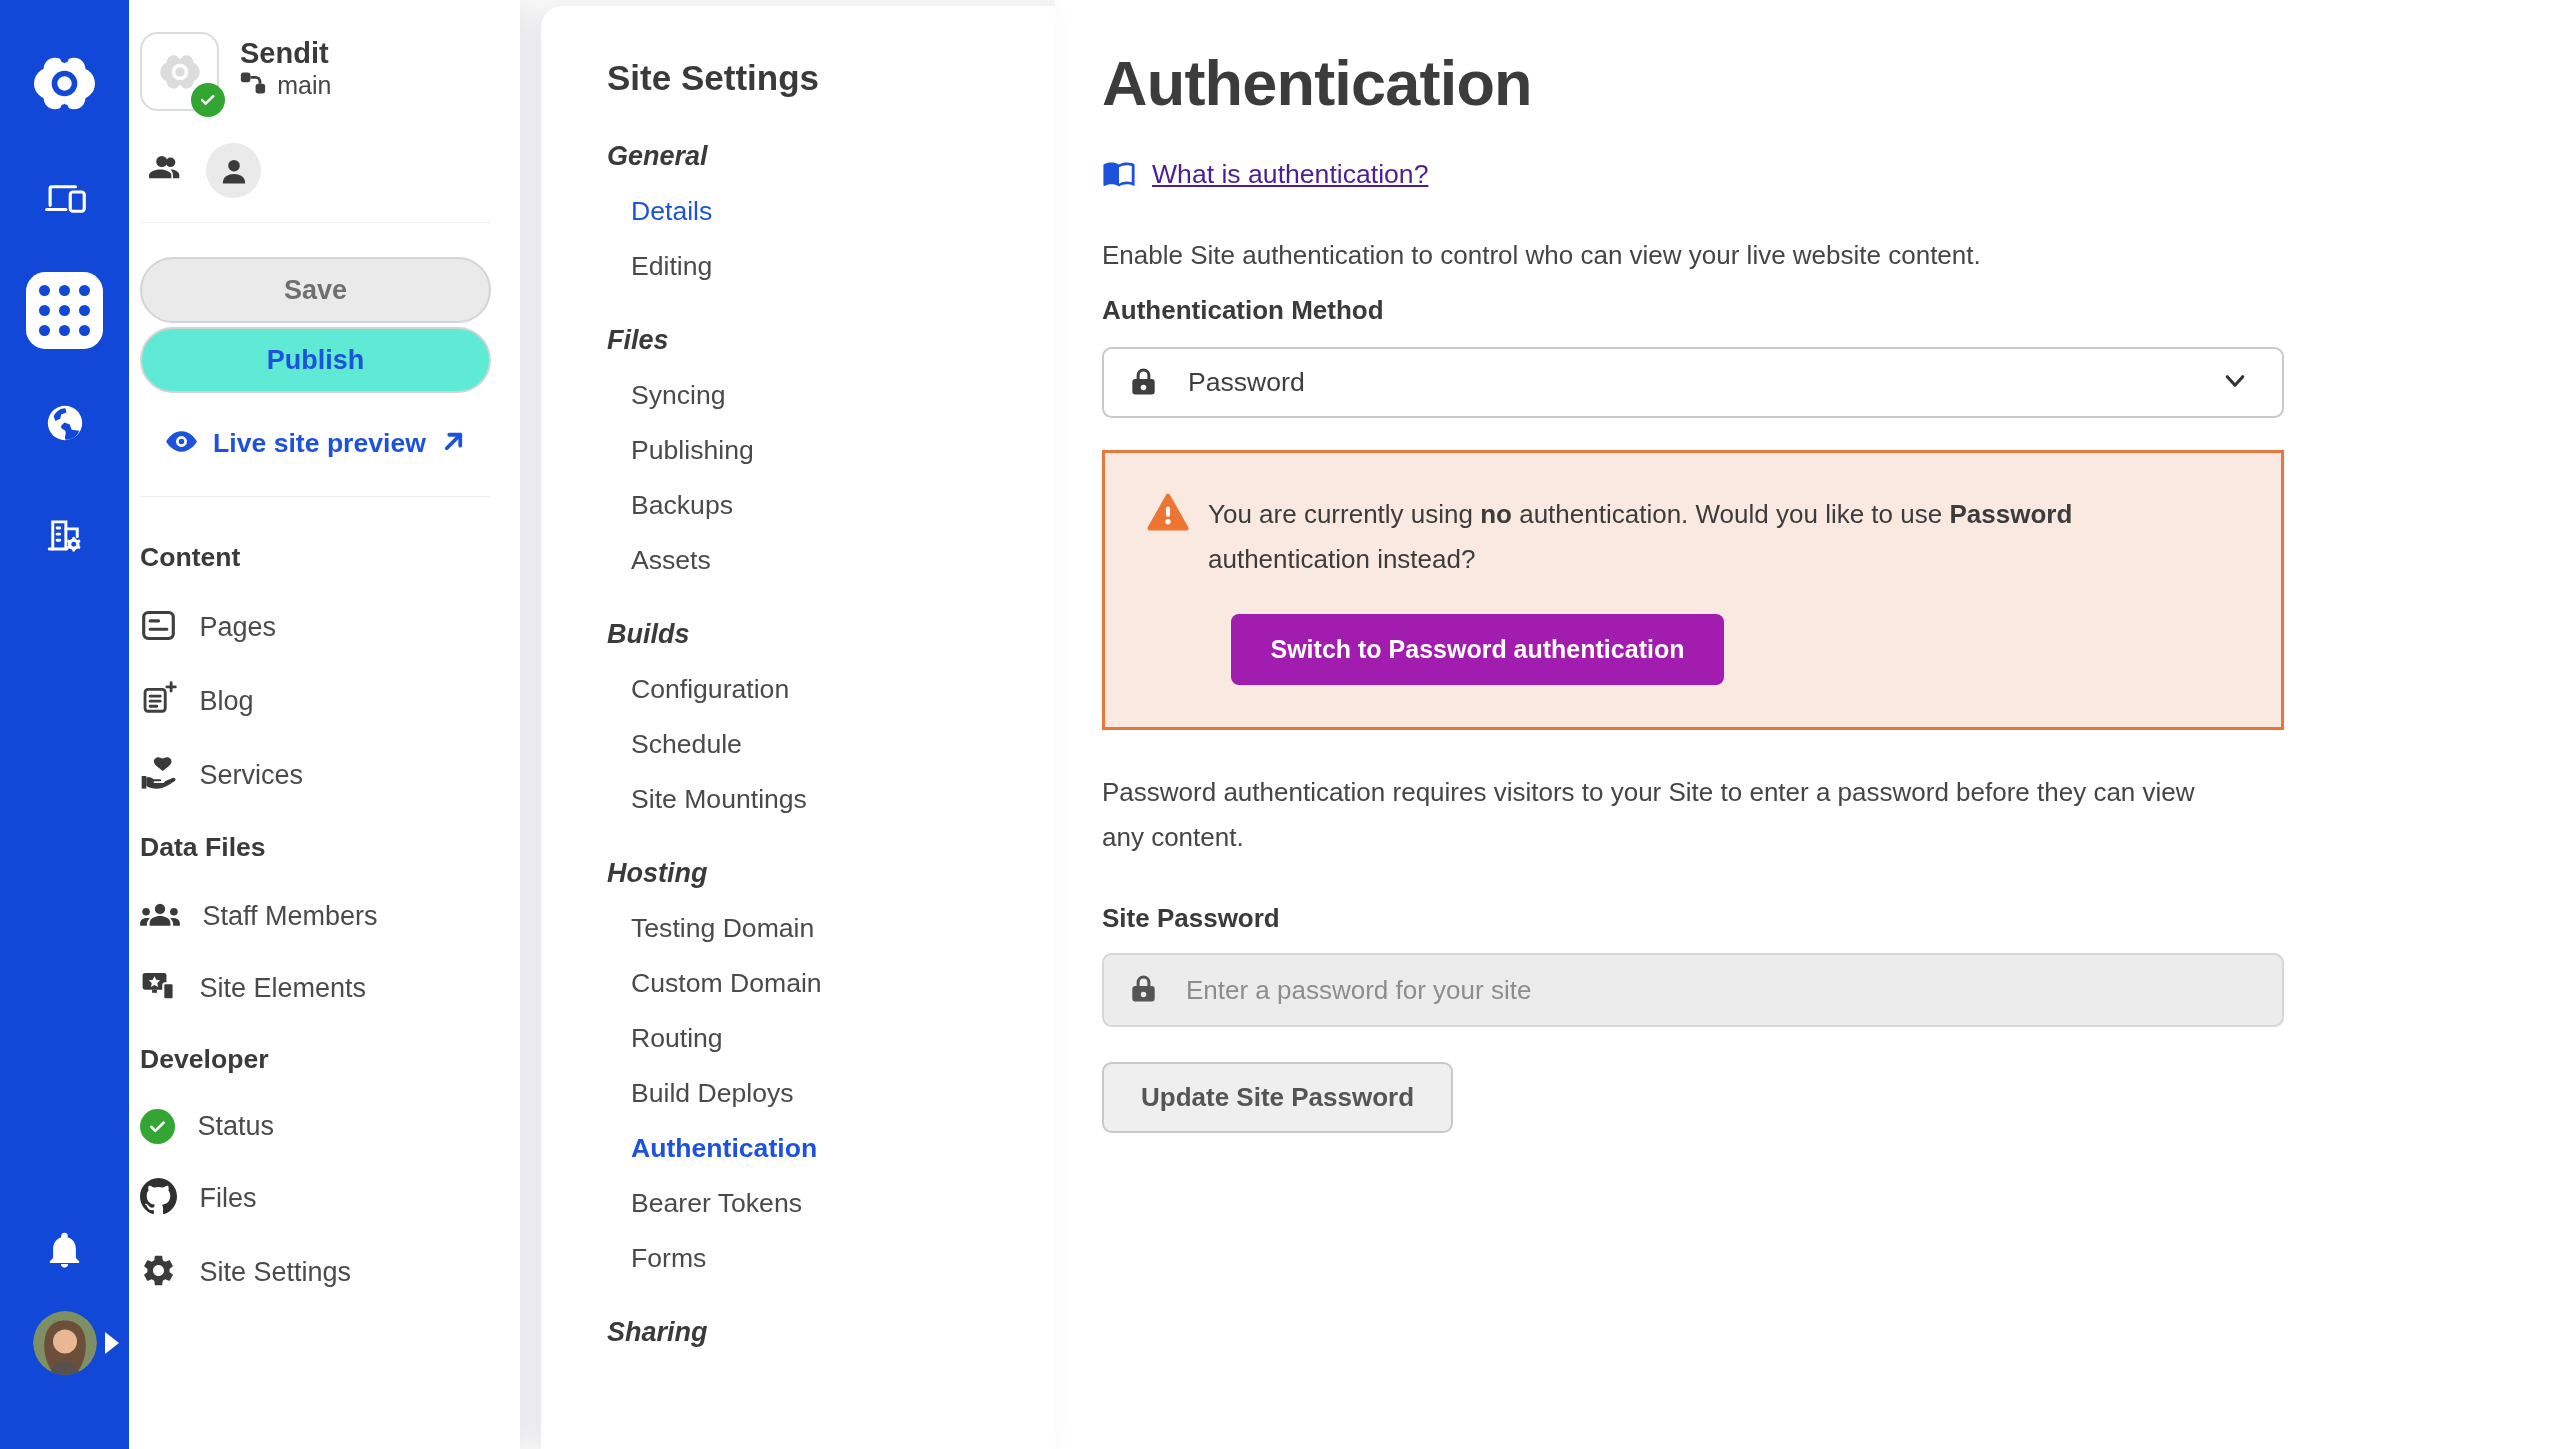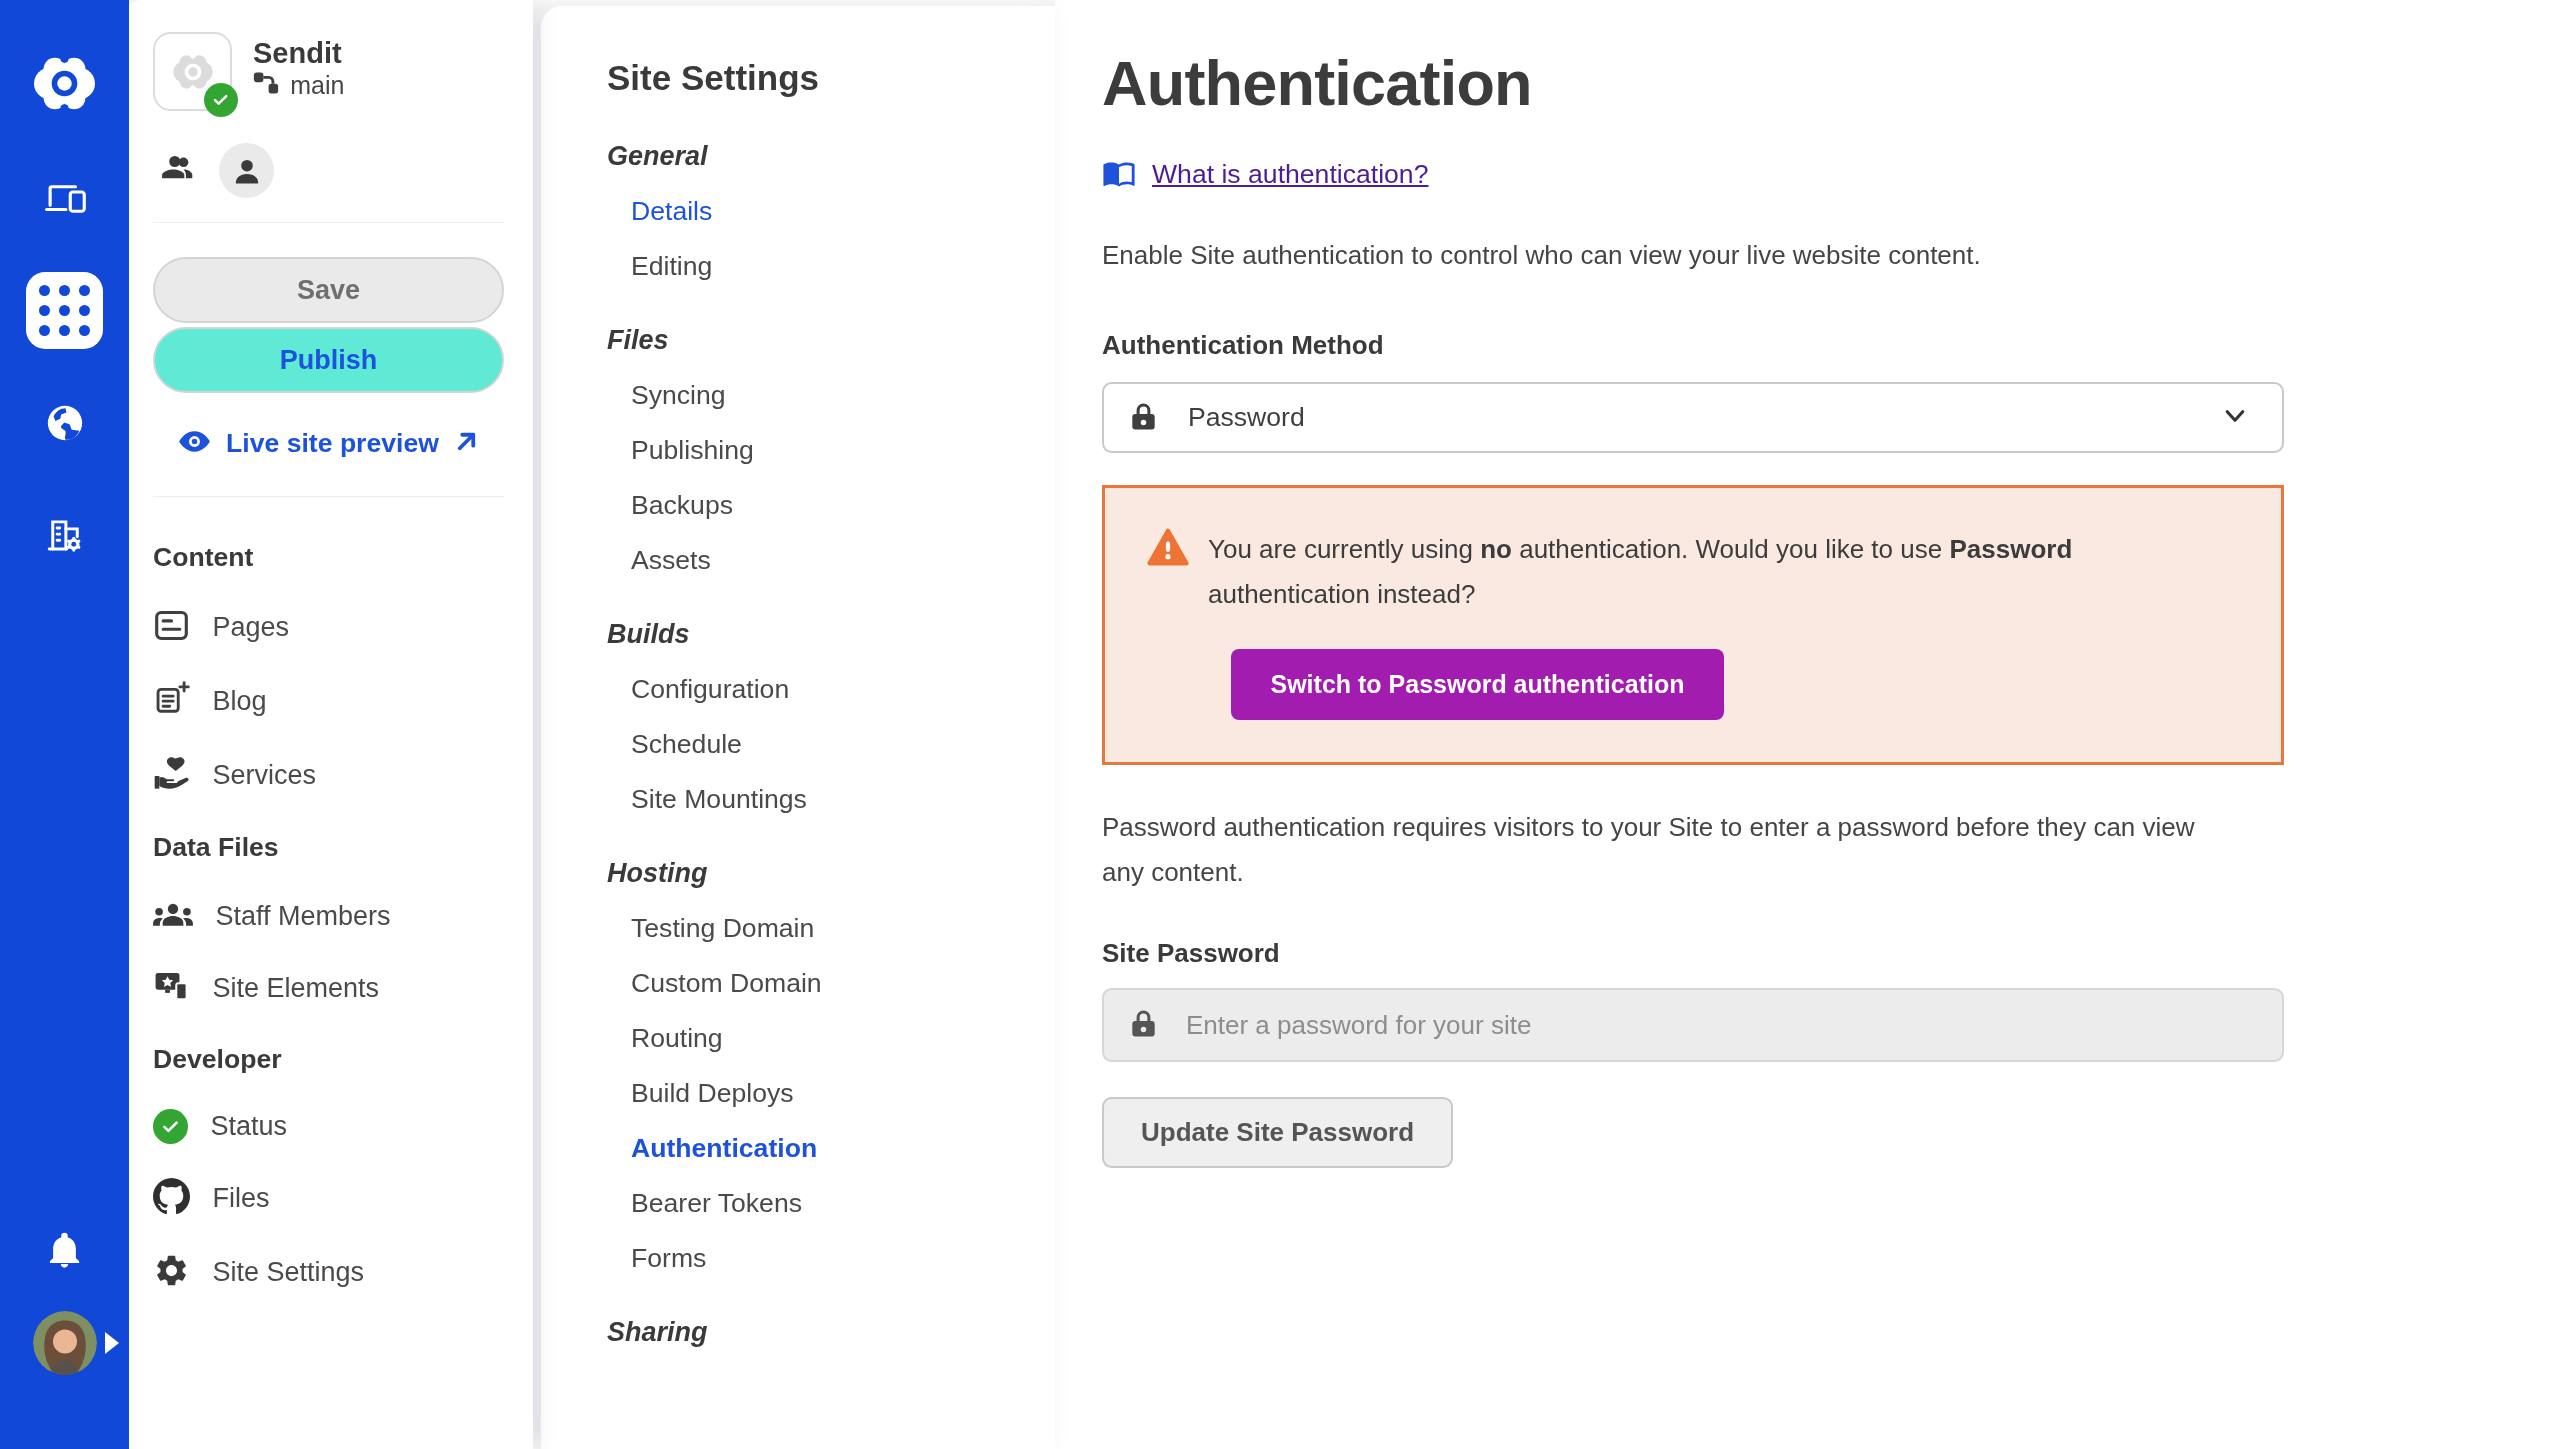--- a/index.html
+++ b/index.html
@@ -15,21 +15,21 @@
   .rail-tile { background:#fff; border-radius:19.3px; display:grid; grid-template-columns:repeat(3,11.3px);
                grid-template-rows:repeat(3,11.3px); gap:8.9px; place-content:center; }
   .rail-tile i { width:11.3px; height:11.3px; border-radius:50%; background:#1148D8; }
   .rail-bottom { margin-top:auto; display:flex; flex-direction:column; align-items:center; gap:37px; padding-bottom:74px; }
   .avatar-wrap { position:relative; width:64px; height:64px; }
   .avatar-wrap svg { border-radius:50%; display:block; }
   .rail-chevron { position:absolute; right:-22.5px; top:21px; width:0; height:0;
                   border-top:11.3px solid transparent; border-bottom:11.3px solid transparent; border-left:14.5px solid #fff; }
 
   
-  .sidebar { position:absolute; left:124px; top:0; bottom:0; width:409px; background:#fff;
+  .sidebar { position:absolute; left:111px; top:0; bottom:0; width:409px; background:#fff;
              border-top-left-radius:17.7px; box-shadow:0 0 27px rgba(40,40,70,.12); z-index:4; padding:0 29px; }
   .site-header { padding-top:32px; padding-bottom:24px; border-bottom:1.6px solid #EFEFEF; }
   .site-row { display:flex; align-items:flex-start; gap:21px; }
   .site-thumb { position:relative; width:79px; height:79px; border:2.4px solid #DCDCDC; border-radius:17.7px;
                 background:#fff; display:flex; align-items:center; justify-content:center; }
   .site-badge { position:absolute; right:-8px; bottom:-8px; width:34px; height:34px; border-radius:50%;
                 background:#33A532; display:flex; align-items:center; justify-content:center; }
   .site-name { font-size:29px; font-weight:bold; color:#3A3A3A; margin-top:4.8px; }
   .branch-row { display:flex; align-items:center; gap:11.3px; color:#474747; font-size:25px; }
   .people-row { display:flex; align-items:center; gap:24px; margin-top:32px; }
@@ -60,21 +60,21 @@
   .sn-item.link { color:#1D52DC; }
   .sn-item.active { color:#1D52DC; font-weight:bold; }
 
   
   .content { position:absolute; left:1055px; top:0; right:0; bottom:0; background:#fff;
              box-shadow:-11.3px 0 29px rgba(40,40,70,.08); z-index:2; padding:47px 0 0 47px; }
   .page-title { font-size:63px; font-weight:bold; color:#3C3C3C; letter-spacing:-0.8px; }
   .help-row { display:flex; align-items:center; gap:16px; margin-top:37px; cursor:pointer; }
   .help-link { font-size:26.6px; color:#4c1d95; text-decoration:underline; }
   .intro { margin-top:47px; font-size:26px; color:#454545; }
-  .field-label { margin-top:59px; font-size:26px; font-weight:bold; color:#3A3A3A; }
+  .field-label { margin-top:24px; font-size:26px; font-weight:bold; color:#3A3A3A; }
   .select { margin-top:21px; width:1182px; height:71px; background:#fff; border:2.4px solid #C9C9C9;
             border-radius:9.7px; display:flex; align-items:center; gap:29px; padding:0 35px 0 24px; cursor:pointer; }
   .select-value { font-size:26.6px; color:#3F3F3F; }
   .select-chevron { margin-left:auto; }
   .warning { margin-top:32px; width:1182px; border:3.2px solid #E9763C; background:#FAE9E1;
              border-radius:0; padding:39px 48px 42px 103px; position:relative; }
   .warning-icon { position:absolute; left:42px; top:40px; }
   .warning-text { font-size:26px; line-height:45px; color:#3C3C3C; max-width:1038px; }
   .danger-btn { margin-top:32px; margin-left:22.5px; height:71px; padding:0 40px; background:#a21caf;
                 border:none; border-radius:8px; color:#fff; font-size:25px; font-weight:bold;

